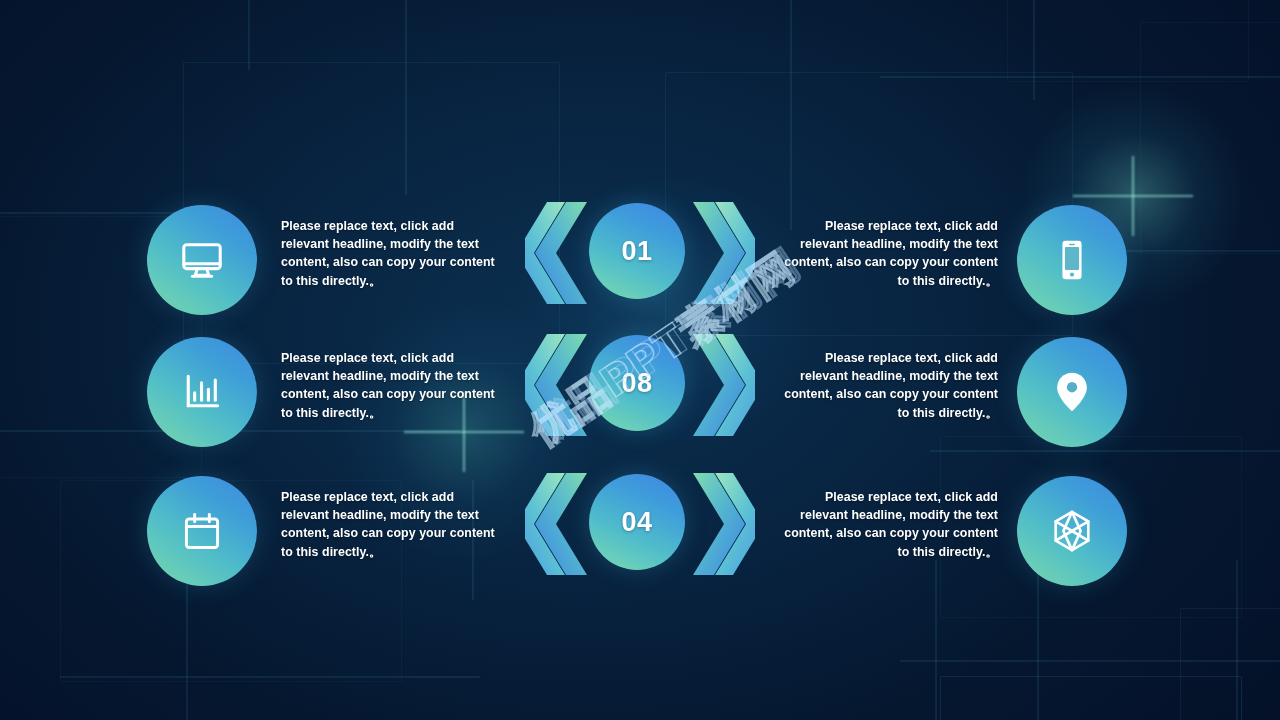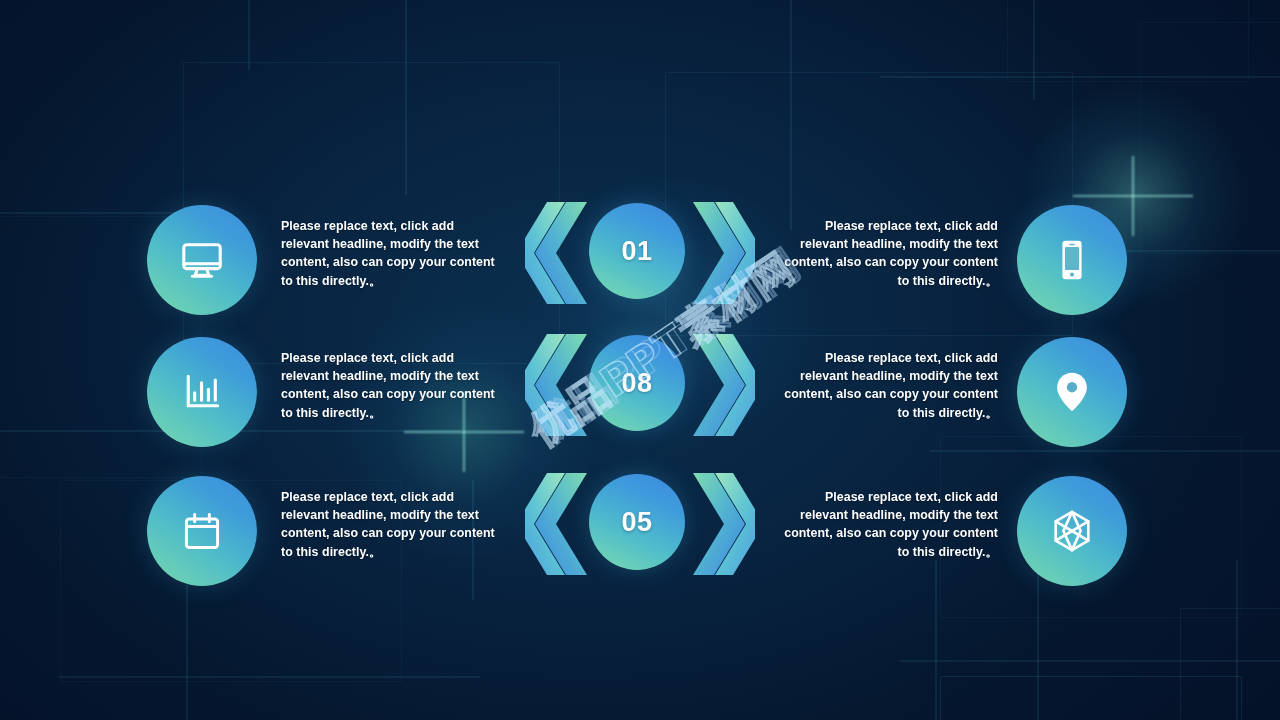--- a/index.html
+++ b/index.html
@@ -287,21 +287,21 @@
 
       <div class="badge">
         <span class="chev cl">
           <svg width="62" height="110" viewBox="0 0 62 110" fill="none">
             <path d="M41 4 L10 55 L41 106 L62 106 L31 55 L62 4 Z" fill="url(#gchL1)"></path>
             <path d="M22 4 L-9 55 L22 106 L40 106 L9 55 L40 4 Z" fill="url(#gchL2)"></path>
           </svg>
         </span>
 
         <div class="num-circle">
-          <span>05</span>
+          <span>04</span>
         </div>
 
         <span class="chev cr">
           <svg width="62" height="110" viewBox="0 0 62 110" fill="none">
             <path d="M21 4 L52 55 L21 106 L0 106 L31 55 L0 4 Z" fill="url(#gchR1)"></path>
             <path d="M40 4 L71 55 L40 106 L22 106 L53 55 L22 4 Z" fill="url(#gchR2)"></path>
           </svg>
         </span>
       </div>
 

